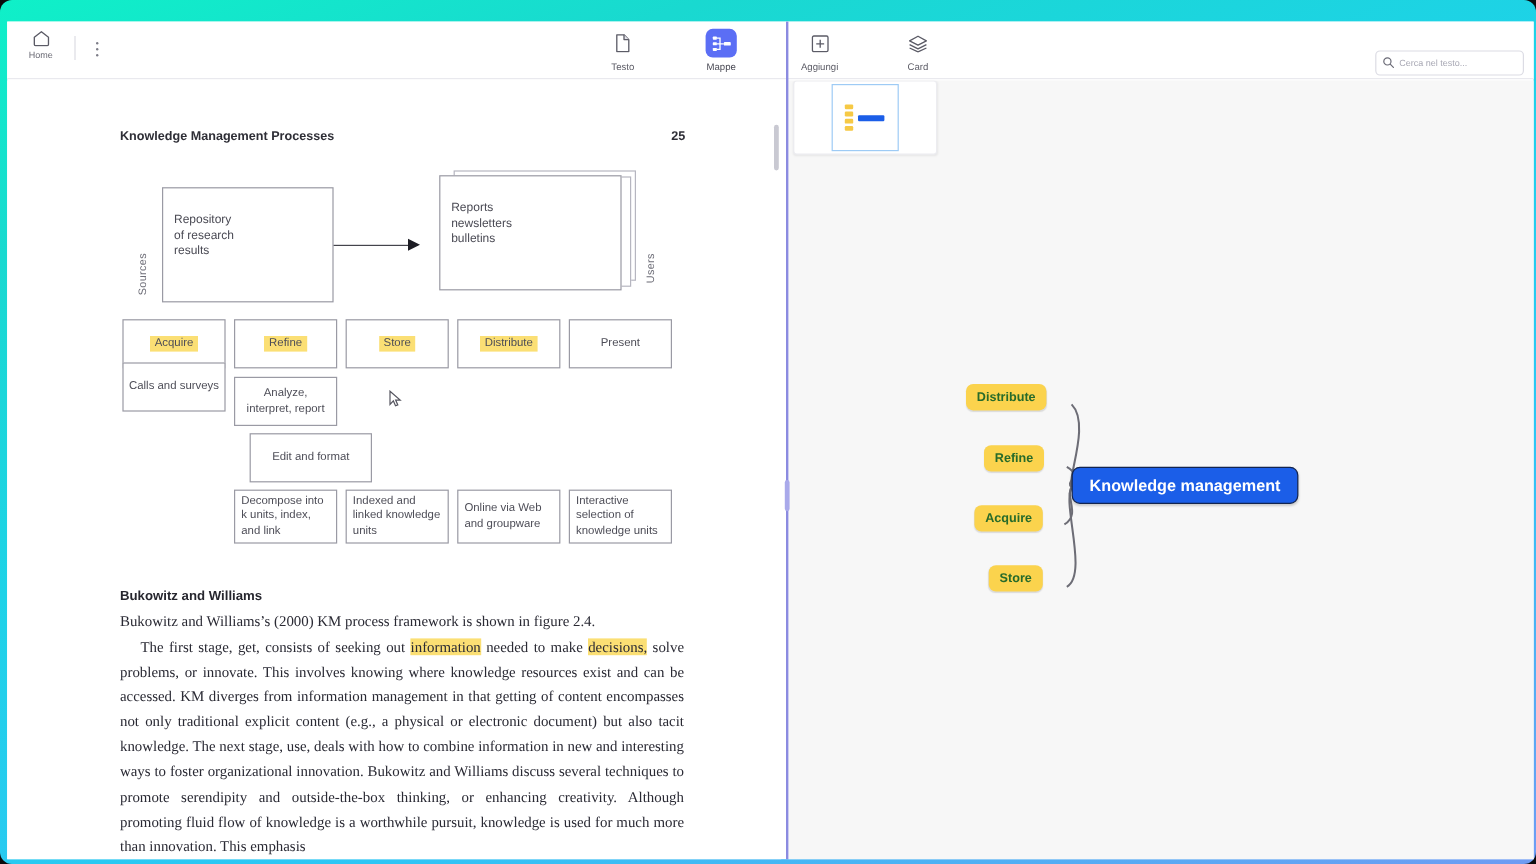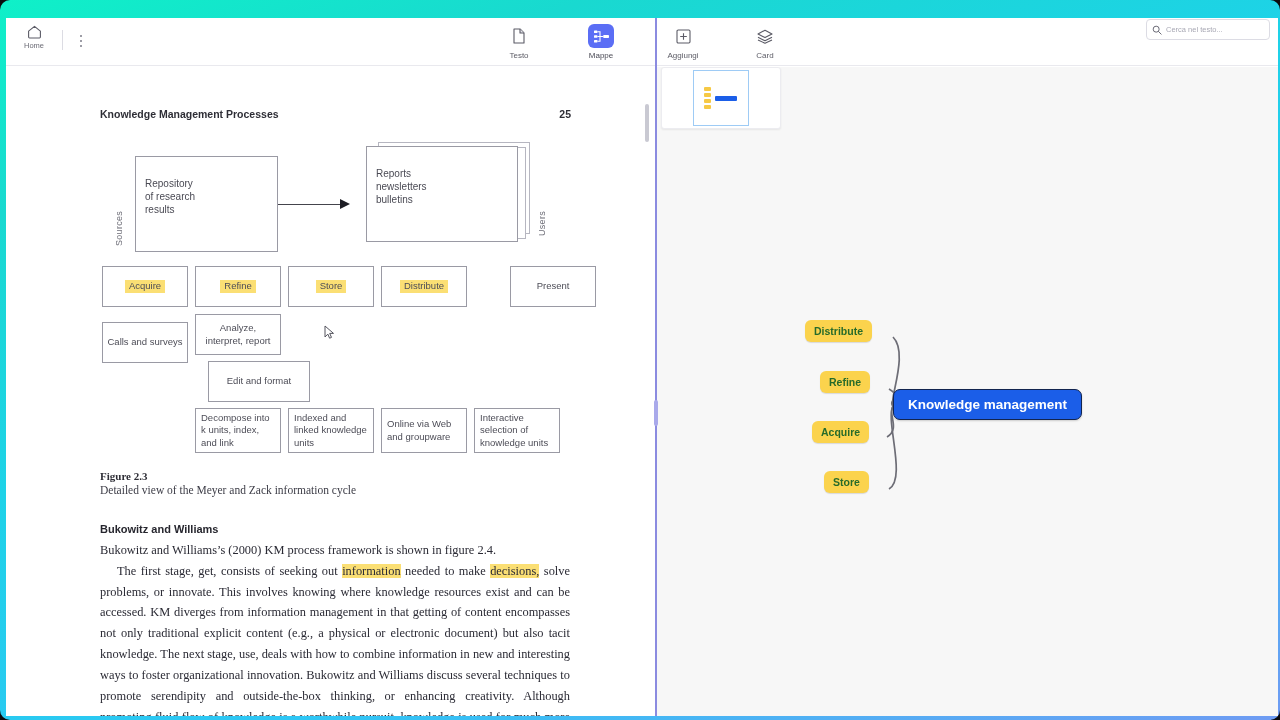--- a/index.html
+++ b/index.html
@@ -104,21 +104,21 @@
   .tool-ico {
     width: 26px; height: 24px;
     display: flex; align-items: center; justify-content: center;
     border-radius: 6px;
   }
   .tool.active .tool-ico { background: #5b6ef5; }
   .tool-lbl { font-size: 8px; color: #5c5c66; }
   .tool.active .tool-lbl { color: #4a4a55; }
 
   .search-wrap {
-    position: absolute; right: 8px; top: 1px;
+    position: absolute; right: 8px; top: 24px;
     width: 124px; height: 21px;
     border: 1px solid #dcdce4; border-radius: 4px;
     background: #fff;
     display: flex; align-items: center; gap: 4px;
     padding: 0 5px;
   }
   .search-input {
     border: 0; outline: 0; font-size: 7.5px; color: #33333c;
     width: 100%; background: transparent;
     font-family: "Liberation Sans", sans-serif;
@@ -412,25 +412,25 @@
         </div>
         <div class="pbox" style="left:95px;  top:132px; width:86px; height:41px;">
           <span class="txt hl">Refine</span>
         </div>
         <div class="pbox" style="left:188px; top:132px; width:86px; height:41px;">
           <span class="txt hl">Store</span>
         </div>
         <div class="pbox" style="left:281px; top:132px; width:86px; height:41px;">
           <span class="txt hl">Distribute</span>
         </div>
-        <div class="pbox" style="left:374px; top:132px; width:86px; height:41px;margin-left:36px;">
+        <div class="pbox" style="left:374px; top:132px; width:86px; height:41px;">
           <span class="txt">Present</span>
         </div>
 
-        <div class="pbox" style="left:2px;  top:188px; width:86px; height:41px;">
+        <div class="pbox" style="left:2px;  top:168px; width:86px; height:41px;">
           <span class="txt">Calls and surveys</span>
         </div>
         <div class="pbox" style="left:95px; top:180px; width:86px; height:41px;">
           <span class="txt">Analyze, interpret, report</span>
         </div>
 
         <div class="pbox" style="left:108px; top:227px; width:102px; height:41px;">
           <span class="txt">Edit and format</span>
         </div>
 
@@ -441,24 +441,20 @@
           <span class="txt" style="padding-left:5px;">Indexed and linked knowledge units</span>
         </div>
         <div class="pbox" style="left:281px; top:274px; width:86px; height:45px; justify-content:flex-start; text-align:left;">
           <span class="txt" style="padding-left:5px;">Online via Web and groupware</span>
         </div>
         <div class="pbox" style="left:374px; top:274px; width:86px; height:45px; justify-content:flex-start; text-align:left;">
           <span class="txt" style="padding-left:5px;">Interactive selection of knowledge units</span>
         </div>
       </div>
 
-      <div class="fig-cap">
-        <div class="t1">Figure 2.3</div>
-        <div class="t2">Detailed view of the Meyer and Zack information cycle</div>
-      </div>
 
       <div class="sec-h">Bukowitz and Williams</div>
 
       <div class="body-txt">
         <p id="para-0" class=""><span>Bukowitz and Williams’s (2000) KM process framework is shown in figure 2.4.</span></p>
         <p id="para-1" class="ind"><span>The first stage, get, consists of seeking out </span><span class="hl2">information</span><span> needed to make </span><span class="hl2">decisions,</span><span> solve problems, or innovate. This involves knowing where knowledge resources exist and can be accessed. KM diverges from information management in that getting of content encompasses not only traditional explicit content (e.g., a physical or electronic document) but also tacit knowledge. The next stage, use, deals with how to combine information in new and interesting ways to foster organizational innovation. Bukowitz and Williams discuss several techniques to promote serendipity and outside-the-box thinking, or enhancing creativity. Although promoting fluid flow of knowledge is a worthwhile pursuit, knowledge is used for much more than innovation. This emphasis</span></p>
       </div>
 
     </div>
 

